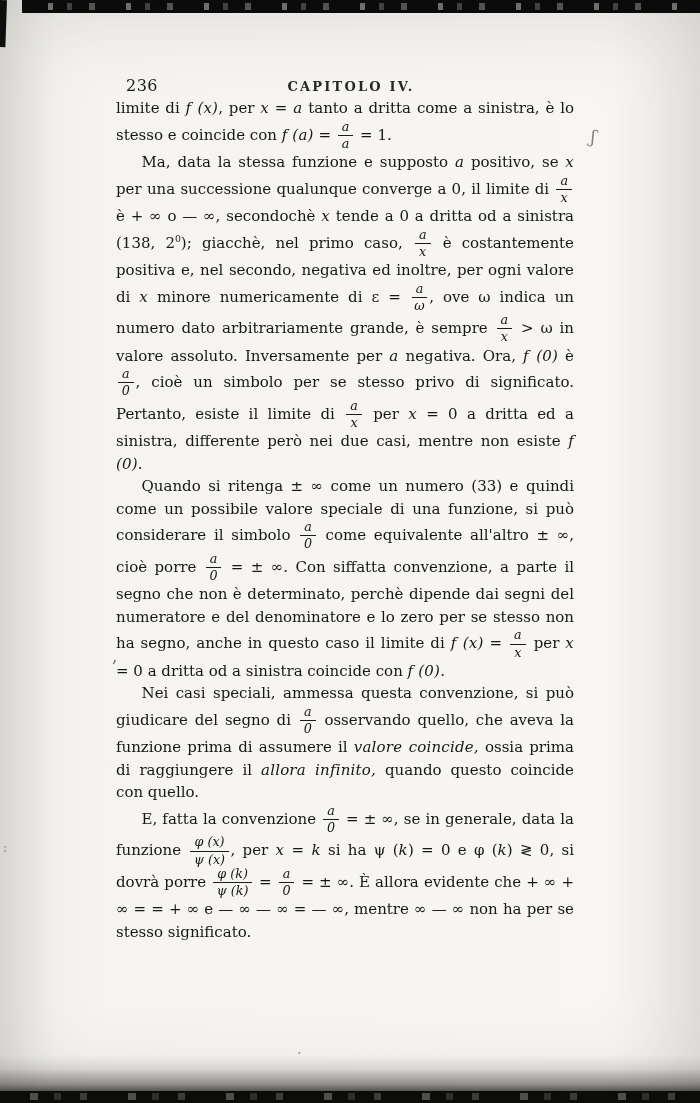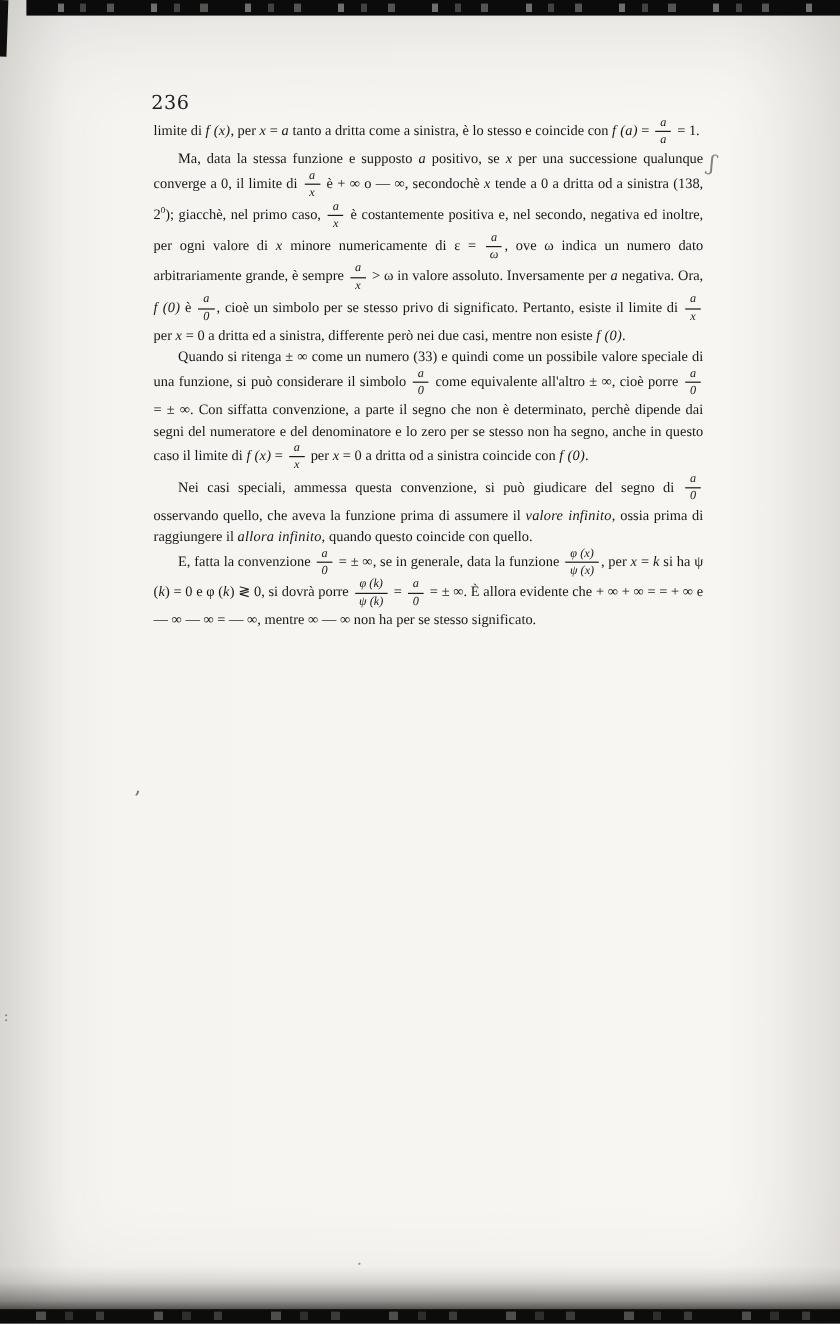--- a/index.html
+++ b/index.html
@@ -39,24 +39,23 @@
       transparent 30px 46px, rgba(120,117,110,0.32) 46px 53px,
       transparent 53px 72px, rgba(150,147,140,0.35) 72px 79px,
       transparent 79px 98px);
   }
   
   .page-header { position:absolute; top:76px; left:122px; width:458px; height:22px; }
   .page-num { position:absolute; left:4px; top:0; font-size:16px; letter-spacing:0.5px; color:#1c1c1c; }
   .chapter { position:absolute; left:0; right:0; top:3px; text-align:center; font-size:13px; font-weight:bold; letter-spacing:2.2px; color:#272727; }
   
   .page-body {
-    position:absolute; top:97px; left:128px; width:458px;
-    font-size:12px; line-height:1.5; text-align:justify;
+    position:absolute; top:97px; left:116px; width:458px;
+    font-size:15px; line-height:1.5; text-align:justify;
     color:#171717;
-    font-family:Liberation Serif, serif;
   }
   .para { margin:0; }
   .para.indent { text-indent:1.7em; }
   .para i { font-style:italic; letter-spacing:0.2px; }
   .frac {
     display:inline-block; text-align:center; vertical-align:middle;
     font-style:italic; font-size:0.85em; line-height:1.12; margin:0 2px;
     text-indent:0;
   }
   .frac .num { display:block; padding:0 4px 1px; border-bottom:1px solid #1b1b1b; }
@@ -66,27 +65,28 @@
 </style>
 </head>
 <body>
 
 <div class="paper">
   <div class="edge-top"></div>
   <div class="edge-top-left"></div>
 
   <header class="page-header">
     <span class="page-num">236</span>
+    <span class="chapter">CAPITOLO IV.</span>
   </header>
 
   <main class="page-body">
       <p class="para">limite di <i>f (x)</i>, per <i>x</i> = <i>a</i> tanto a dritta come a sinistra, è lo stesso e coincide con <i>f (a)</i> = <span class="frac"><span class="num">a</span><span class="den">a</span></span> = 1.</p>
       <p class="para indent">Ma, data la stessa funzione e supposto <i>a</i> positivo, se <i>x</i> per una successione qualunque converge a 0, il limite di <span class="frac"><span class="num">a</span><span class="den">x</span></span> è + ∞ o — ∞, secondochè <i>x</i> tende a 0 a dritta od a sinistra (138, 2<sup class="ord">0</sup>); giacchè, nel primo caso, <span class="frac"><span class="num">a</span><span class="den">x</span></span> è costantemente positiva e, nel secondo, negativa ed inoltre, per ogni valore di <i>x</i> minore numericamente di ε = <span class="frac"><span class="num">a</span><span class="den">ω</span></span>, ove ω indica un numero dato arbitrariamente grande, è sempre <span class="frac"><span class="num">a</span><span class="den">x</span></span> &gt; ω in valore assoluto. Inversamente per <i>a</i> negativa. Ora, <i>f (0)</i> è <span class="frac"><span class="num">a</span><span class="den">0</span></span>, cioè un simbolo per se stesso privo di significato. Pertanto, esiste il limite di <span class="frac"><span class="num">a</span><span class="den">x</span></span> per <i>x</i> = 0 a dritta ed a sinistra, differente però nei due casi, mentre non esiste <i>f (0)</i>.</p>
       <p class="para indent">Quando si ritenga ± ∞ come un numero (33) e quindi come un possibile valore speciale di una funzione, si può considerare il simbolo <span class="frac"><span class="num">a</span><span class="den">0</span></span> come equivalente all'altro ± ∞, cioè porre <span class="frac"><span class="num">a</span><span class="den">0</span></span> = ± ∞. Con siffatta convenzione, a parte il segno che non è determinato, perchè dipende dai segni del numeratore e del denominatore e lo zero per se stesso non ha segno, anche in questo caso il limite di <i>f (x)</i> = <span class="frac"><span class="num">a</span><span class="den">x</span></span> per <i>x</i> = 0 a dritta od a sinistra coincide con <i>f (0)</i>.</p>
-      <p class="para indent">Nei casi speciali, ammessa questa convenzione, si può giudicare del segno di <span class="frac"><span class="num">a</span><span class="den">0</span></span> osservando quello, che aveva la funzione prima di assumere il <i>valore infinito,</i> ossia prima di raggiungere il <i>allora infinito,</i> quando questo coincide con quello.</p>
+      <p class="para indent">Nei casi speciali, ammessa questa convenzione, si può giudicare del segno di <span class="frac"><span class="num">a</span><span class="den">0</span></span> osservando quello, che aveva la funzione prima di assumere il <i>valore coincide,</i> ossia prima di raggiungere il <i>allora infinito,</i> quando questo coincide con quello.</p>
       <p class="para indent">E, fatta la convenzione <span class="frac"><span class="num">a</span><span class="den">0</span></span> = ± ∞, se in generale, data la funzione <span class="frac"><span class="num">φ (x)</span><span class="den">ψ (x)</span></span>, per <i>x</i> = <i>k</i> si ha ψ (<i>k</i>) = 0 e φ (<i>k</i>) ≷ 0, si dovrà porre <span class="frac"><span class="num">φ (k)</span><span class="den">ψ (k)</span></span> = <span class="frac"><span class="num">a</span><span class="den">0</span></span> = ± ∞. È allora evidente che + ∞ + ∞ = = + ∞ e — ∞ — ∞ = — ∞, mentre ∞ — ∞ non ha per se stesso significato.</p>
     </main>
 
   <div id="artifact-layer"></div>
 
   <div class="edge-bottom"></div>
   <div class="edge-bottom-strip"></div>
 <span class="ink" style="left: 591px; top: 126px; font-size: 18px; opacity: 0.65; transform: rotate(14deg);">ʃ</span>
     <span class="ink" style="left: 112px; top: 646px; font-size: 17px; opacity: 0.75; transform: rotate(0deg);">,</span>
     <span class="ink" style="left: 3px; top: 840px; font-size: 13px; opacity: 0.55; transform: rotate(0deg);">:</span>

